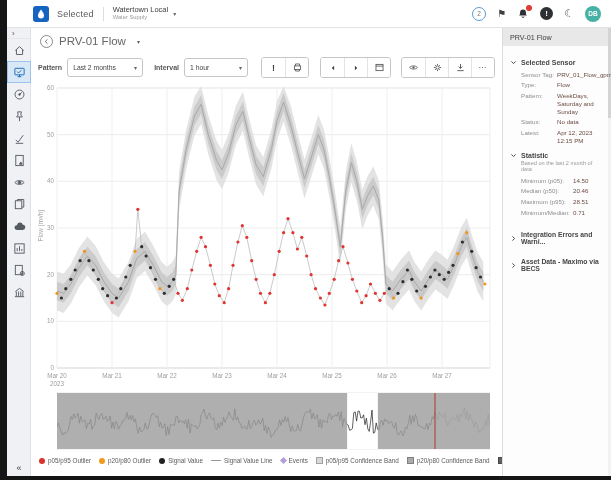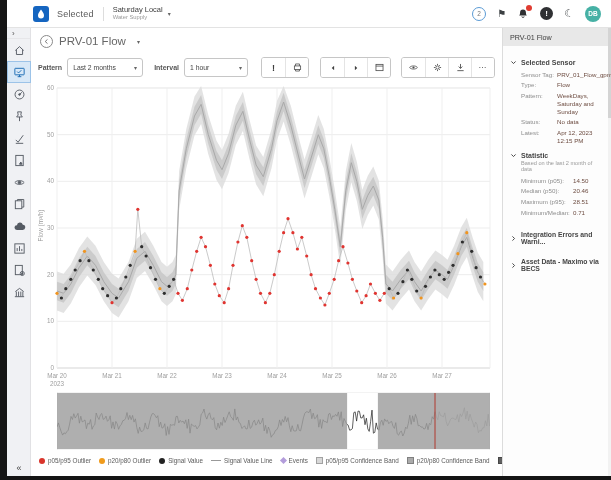--- a/index.html
+++ b/index.html
@@ -89,21 +89,21 @@
 
 <div class="hdr">
   <div class="logo">
     <svg width="10" height="10" viewBox="0 0 10 10">
         <path d="M5 0.6 C6.8 3.2 8 4.8 8 6.4 a3 3 0 0 1 -6 0 C2 4.8 3.2 3.2 5 0.6 Z" fill="#fff"></path>
       </svg>
   </div>
   <span class="app-name">Selected</span>
   <div class="hdr-div"></div>
   <div class="ws">
-    <span class="ws-name">Saturday Local</span>
+    <span class="ws-name">Watertown Local</span>
     <span class="ws-sub">Water Supply</span>
   </div>
   <span class="caret">▾</span>
   <div class="hdr-right">
     <div class="ring">2</div>
     <div class="hicon" style="font-size:10px">⚑</div>
     <div class="hicon">
       <svg width="12" height="12" viewBox="0 0 14 14">
           <path d="M7 1.8 a3.4 3.4 0 0 1 3.4 3.4 c0 2.8 1.1 3.5 1.1 3.5 H2.5 c0 0 1.1 -0.7 1.1 -3.5 A3.4 3.4 0 0 1 7 1.8 Z" fill="#2f3033"></path>
           <path d="M5.7 9.8 a1.3 1.3 0 0 0 2.6 0" fill="none" stroke="#2f3033" stroke-width="1"></path>

